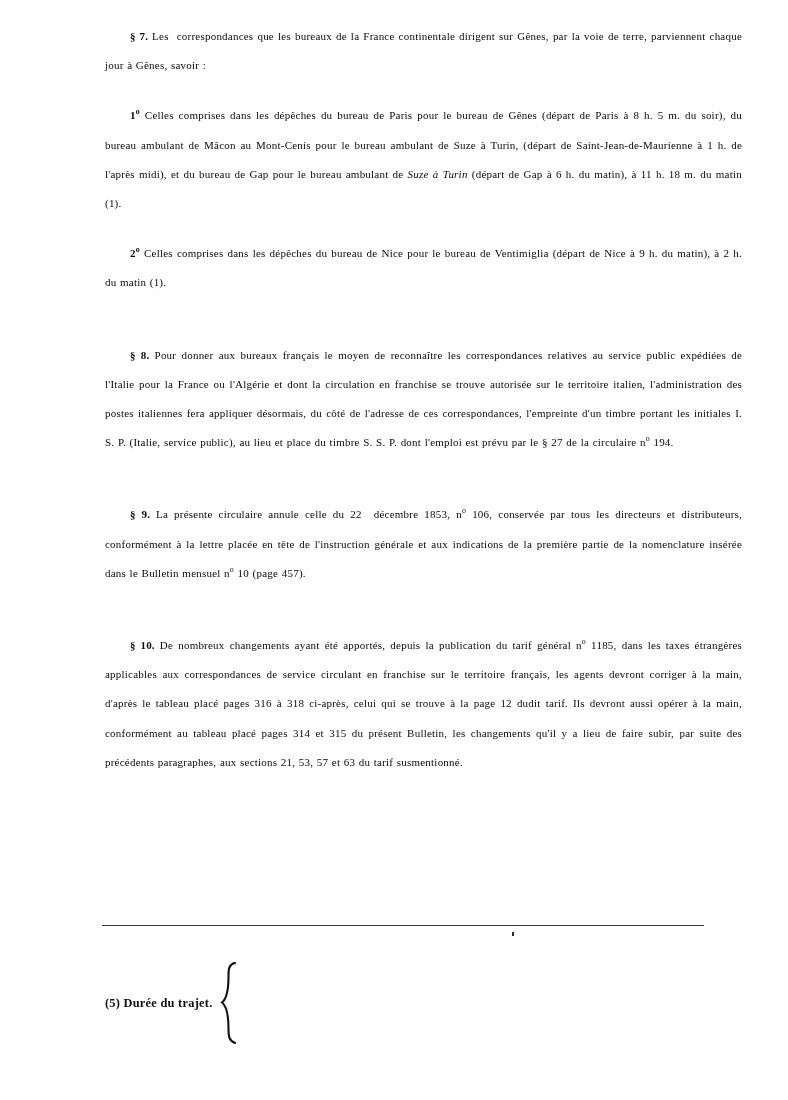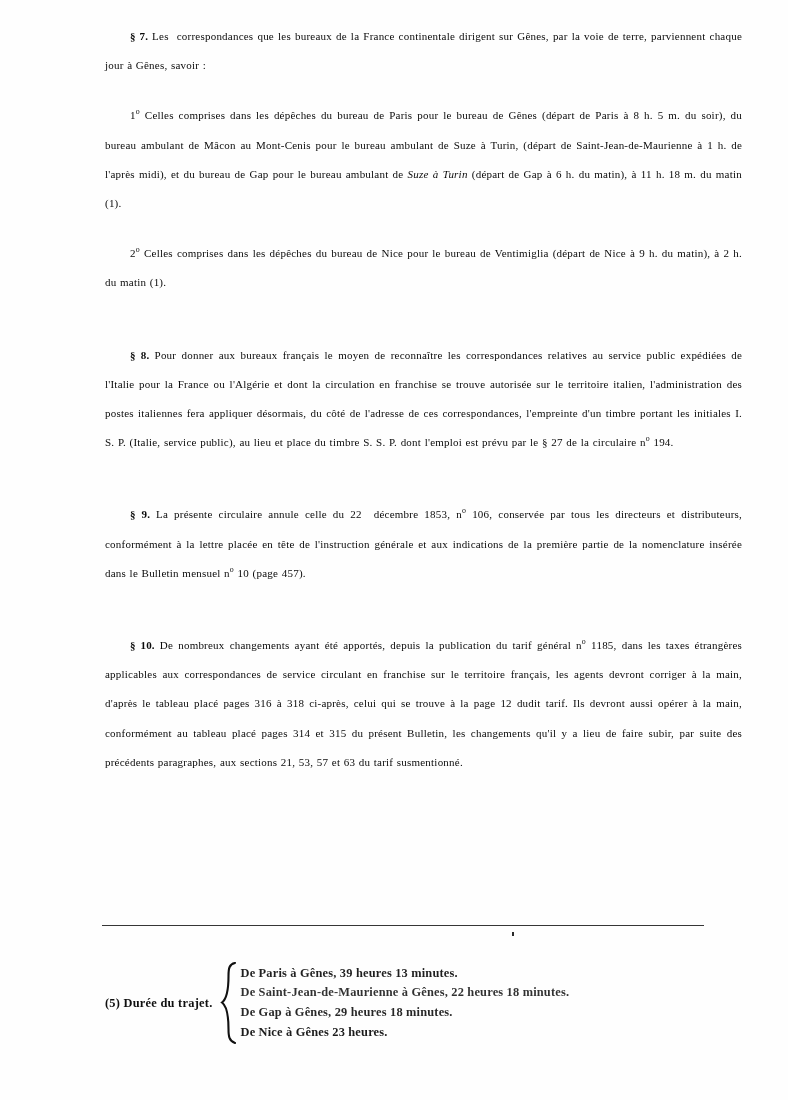--- a/index.html
+++ b/index.html
@@ -53,21 +53,21 @@
     margin-top: 43px;
   }
 
   .it {
   }
   .bi {
     font-style: italic;
     font-weight: normal;
   }
   .bd {
-    font-weight: normal;
+    font-weight: bold;
   }
   .sup {
     font-size: 0.72em;
     vertical-align: super;
     line-height: 0;
   }
 
   
   .secmark {
     font-weight: bold;
@@ -163,21 +163,15 @@
   <div class="rule"></div>
   <div class="speck"></div>
 
   <div class="footnote">
     <div class="fn-label">(5) Durée du trajet.</div>
     <div class="fn-brace">
       <svg width="20" height="82" viewBox="0 0 20 82" aria-hidden="true">
         <path d="M16 1 C10 2, 9.5 7, 9.5 14 C9.5 24, 9 36, 3 40.5 C9 45, 9.5 57, 9.5 67 C9.5 74, 10 79, 16 81" fill="none" stroke="#111111" stroke-width="2.1" stroke-linecap="round"></path>
       </svg>
     </div>
-    <div class="fn-lines">
-      <div class="fn-line fade1">De Paris à Gênes, 39 heures 13 minutes.</div>
-      <div class="fn-line fade2">De Saint-Jean-de-Maurienne à Gênes, 22 heures 18 minutes.</div>
-      <div class="fn-line fade3">De Gap à Gênes, 29 heures 18 minutes.</div>
-      <div class="fn-line fade4">De Nice à Gênes  23 heures.</div>
-    </div>
   </div>
 
 </div>
 
 </body></html>

